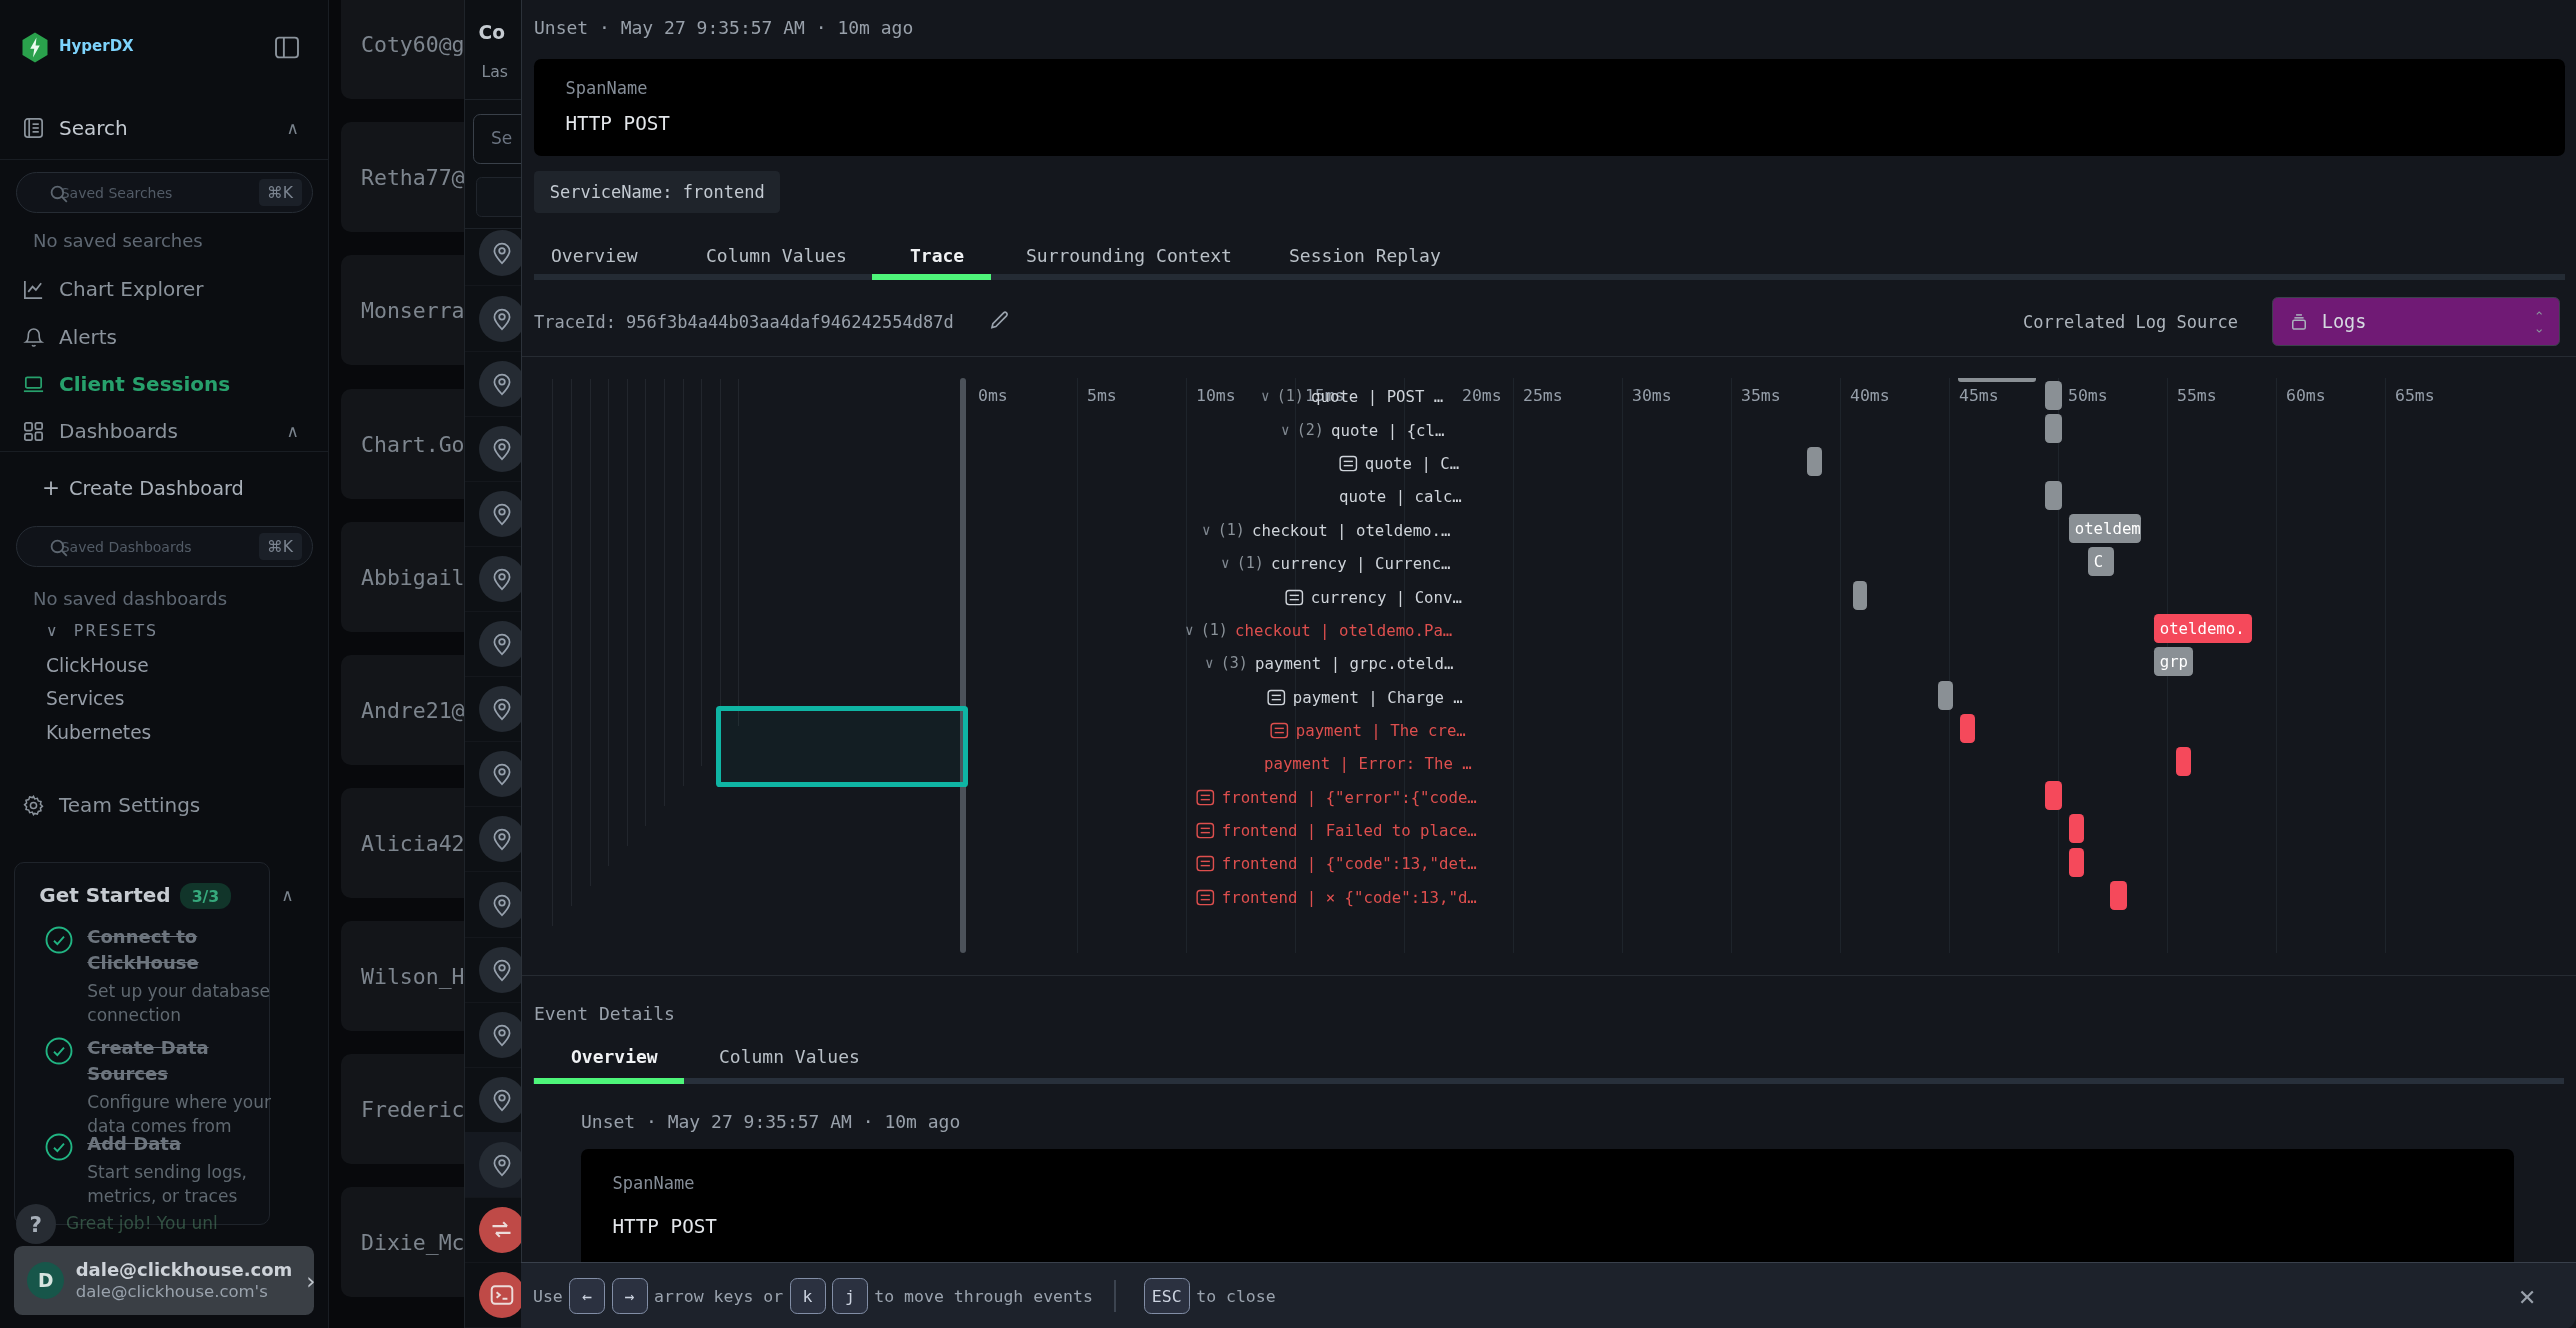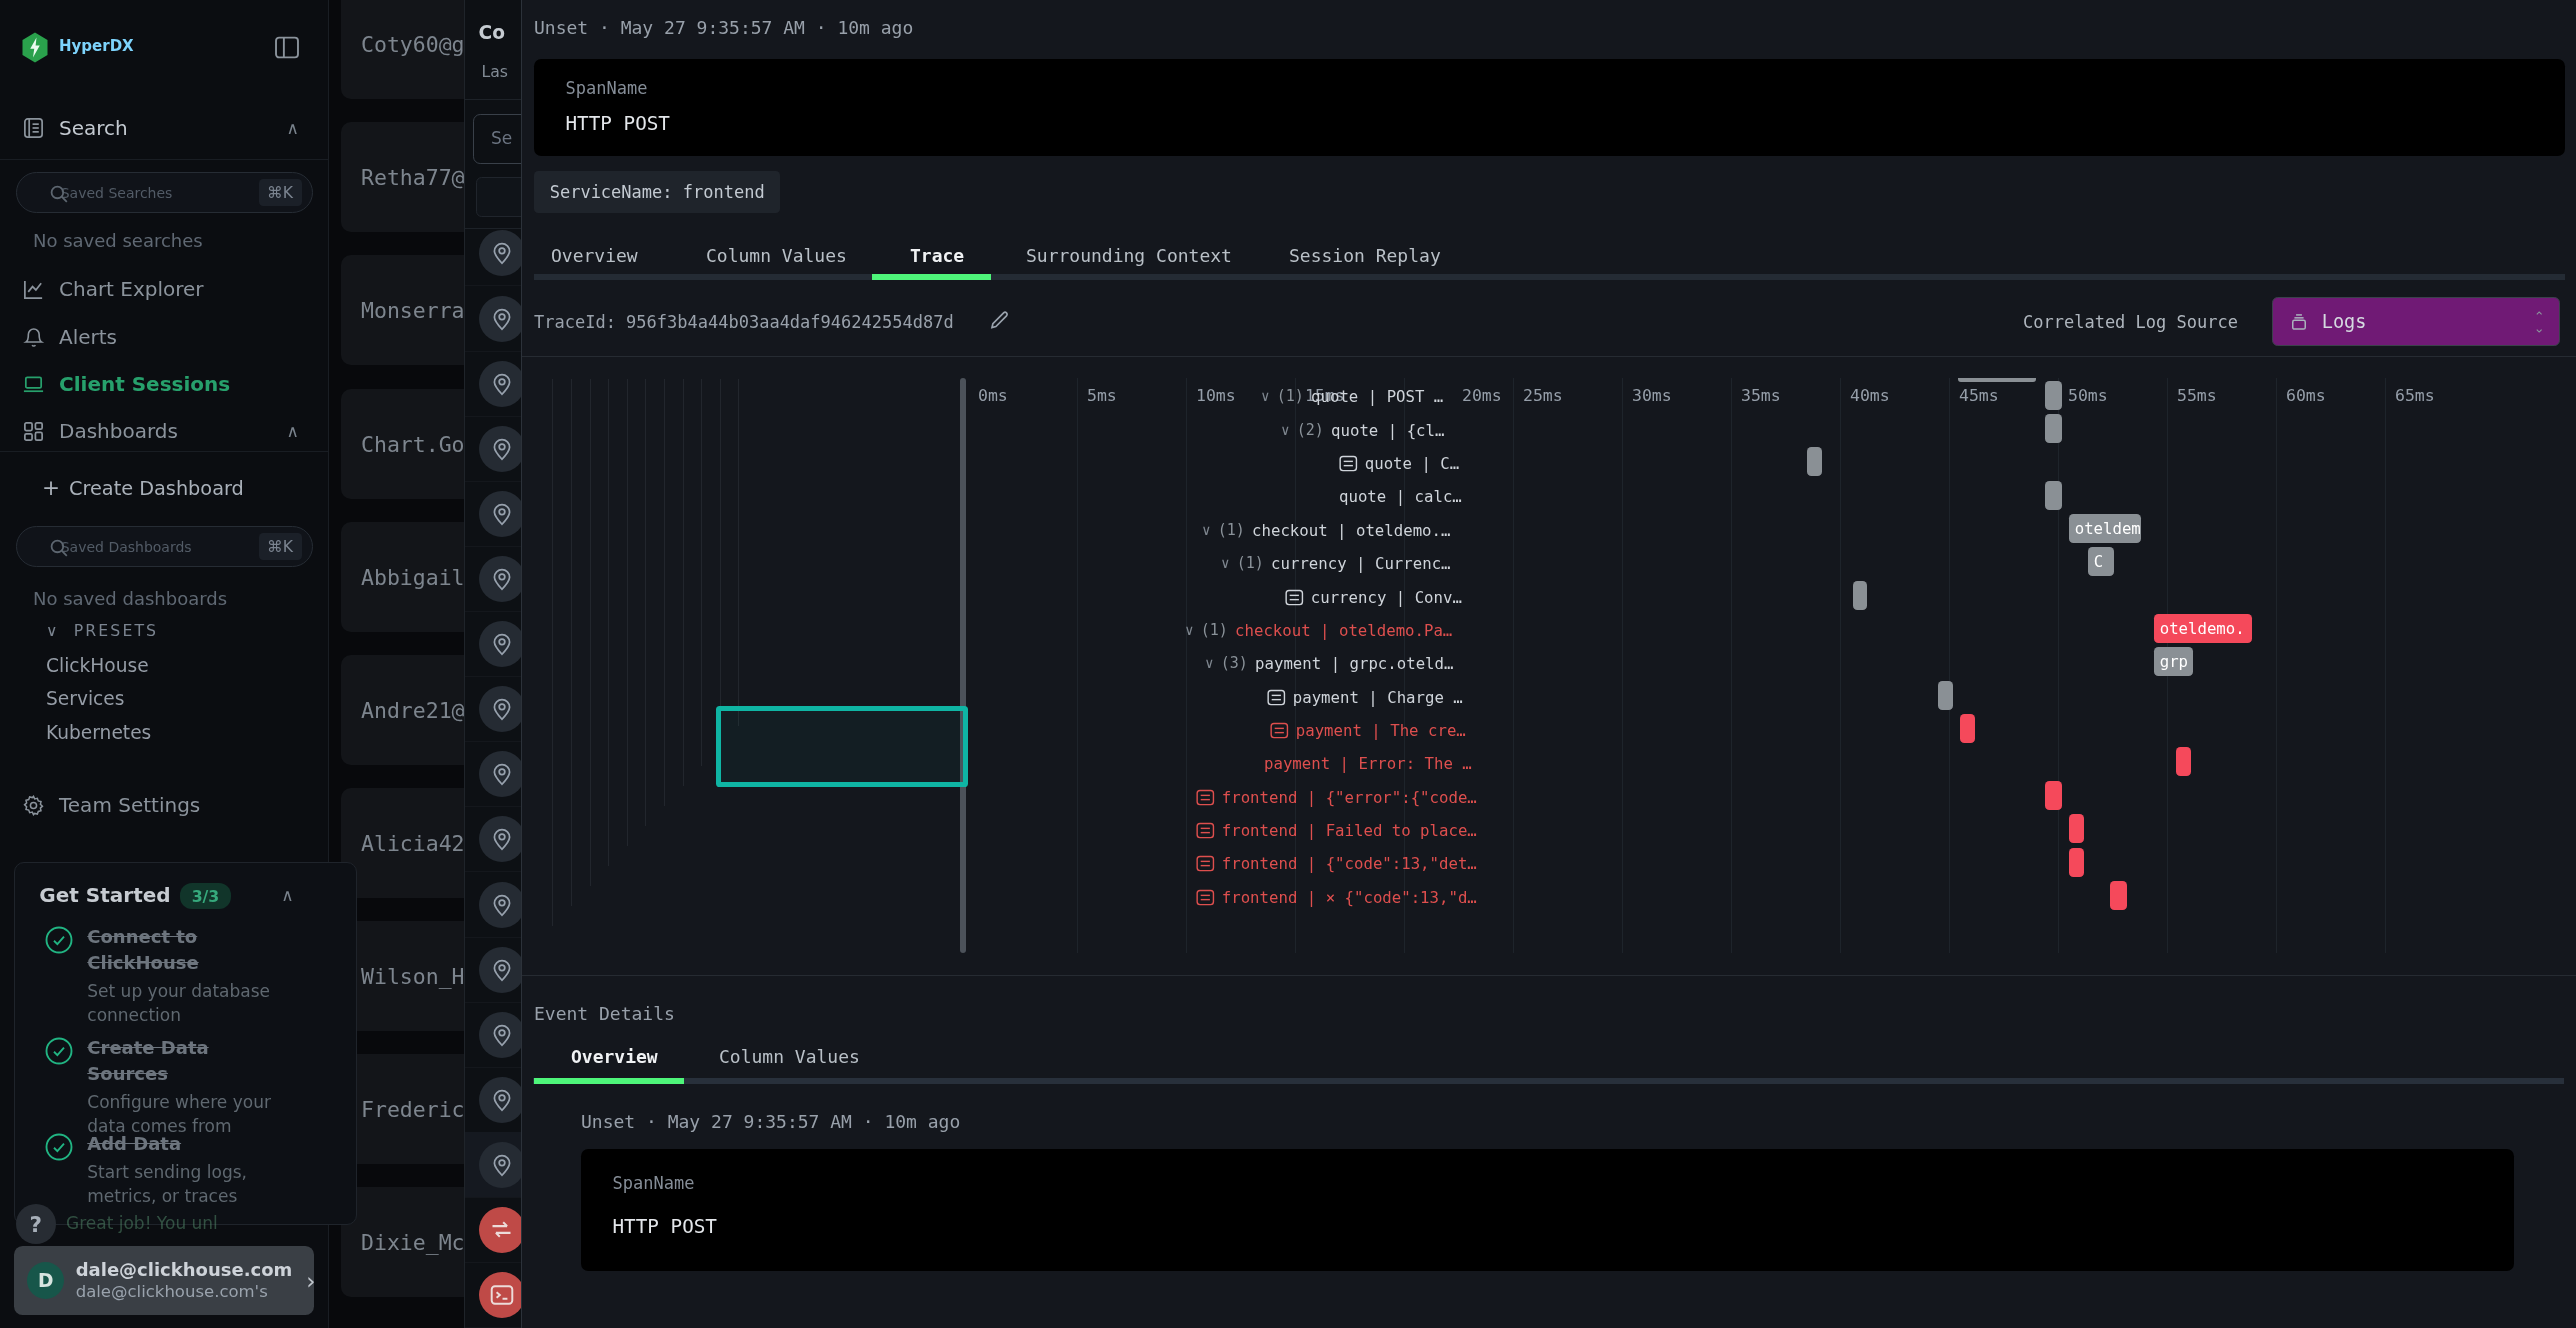--- a/index.html
+++ b/index.html
@@ -12,21 +12,21 @@
   #sidebar{position:absolute;left:0;top:0;width:328px;height:1328px;background:#0b0d11;border-right:1.4px solid #1a1e24;}
   .sb-row{position:absolute;left:0;width:328px;height:46px;display:flex;align-items:center;}
   .sb-ic{position:absolute;left:21.5px;display:flex;align-items:center;}
   .sb-label{position:absolute;left:59px;font-size:20px;color:#8b939c;}
   .sb-chev{position:absolute;right:29px;color:#79828c;font-size:17px;}
   .pill{position:absolute;left:15.7px;width:297px;height:41px;border:1.4px solid #262c34;border-radius:21px;background:#101319;box-sizing:border-box;display:flex;align-items:center;}
   .pill .ph{font-size:14px;color:#525b66;margin-left:44px;flex:1;}
   .kbd-pill{font-size:15.7px;color:#7b8490;background:#1b2028;border-radius:4.3px;padding:3.6px 8.6px;margin-right:10px;}
   .dim-note{position:absolute;left:33px;font-size:18px;color:#5f6873;}
   .preset{position:absolute;left:46px;font-size:18.6px;color:#959ca6;}
-  #gs-card{position:absolute;left:14.3px;top:862px;width:343px;height:363px;border:1.4px solid #1f242b;border-radius:10px;background:#0d1015;box-sizing:border-box;}
+  #gs-card{position:absolute;left:14.3px;top:862px;width:256px;height:363px;border:1.4px solid #1f242b;border-radius:10px;background:#0d1015;box-sizing:border-box;}
   .gs-badge{position:absolute;left:165px;top:20px;background:#11352a;color:#36a97c;font-size:15.7px;font-weight:bold;border-radius:12px;padding:3.6px 11.4px;}
   .gs-title{font-size:18px;font-weight:600;color:#6d757e;text-decoration:line-through;line-height:26px;}
   .gs-desc{font-size:17px;color:#5f6870;line-height:24px;margin-top:2.9px;}
   .gs-item{position:absolute;left:29px;width:243px;display:flex;gap:13px;}
   .gs-check{flex:0 0 30px;padding-top:1.4px;}
   #help-btn{position:absolute;left:15.7px;top:1204px;width:40px;height:40px;border-radius:50%;background:#272c33;color:#a7afb9;font-size:21.5px;font-weight:bold;display:flex;align-items:center;justify-content:center;}
   #user-chip{position:absolute;left:14.3px;top:1246px;width:300px;height:69px;border-radius:8.6px;background:#3a3f45;display:flex;align-items:center;}
   #avatar{width:37px;height:37px;border-radius:50%;background:#17564a;color:#d7e4e0;font-size:18.6px;font-weight:bold;display:flex;align-items:center;justify-content:center;margin-left:13px;}
   .chip-name{font-size:18px;font-weight:bold;color:#ced3d9;line-height:23px;}
   .chip-org{font-size:16.5px;color:#9aa3ad;line-height:21.5px;}
@@ -674,15 +674,28 @@
             <line x1="6.5" y1="15" x2="19.5" y2="15"></line>
           </svg>
         </div>
         <div class="tree-label">frontend | × {"code":13,"d…</div>
       </div>
     </div>
 
   <div id="ed-track"></div>
   <div id="ed-underline"></div>
 
+  <div id="footer">
+    <span>Use</span>
+    <span class="kbd">←</span>
+      <span class="kbd" style="margin-left:0;">→</span>
+    <span>arrow keys or</span>
+    <span class="kbd">k</span>
+      <span class="kbd" style="margin-left:0;">j</span>
+    <span>to move through events</span>
+    <span class="vdiv"></span>
+    <span class="kbd">ESC</span>
+    <span>to close</span>
+    <span id="close-x">✕</span>
+  </div>
 
 </div>
 
 
 </body></html>

